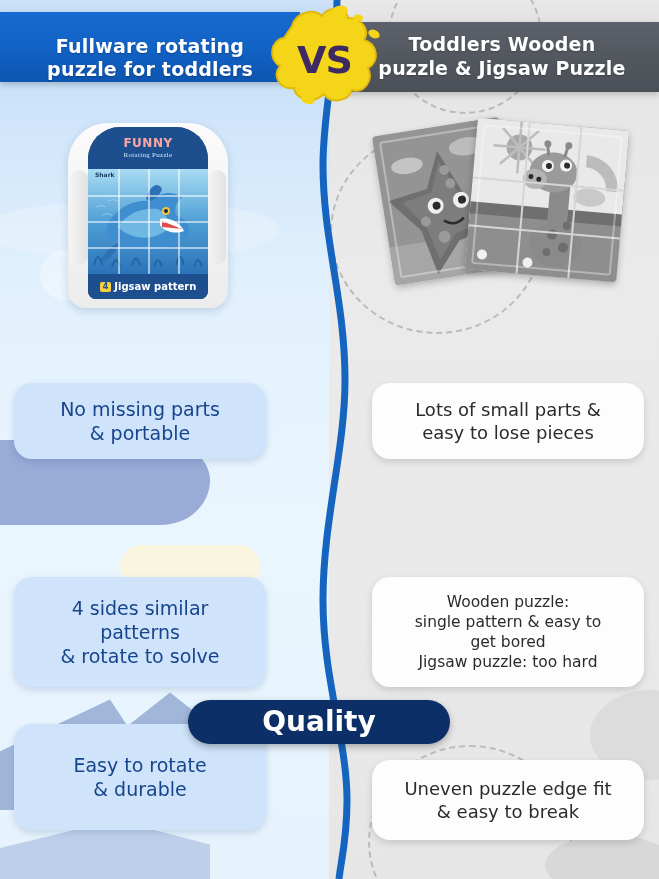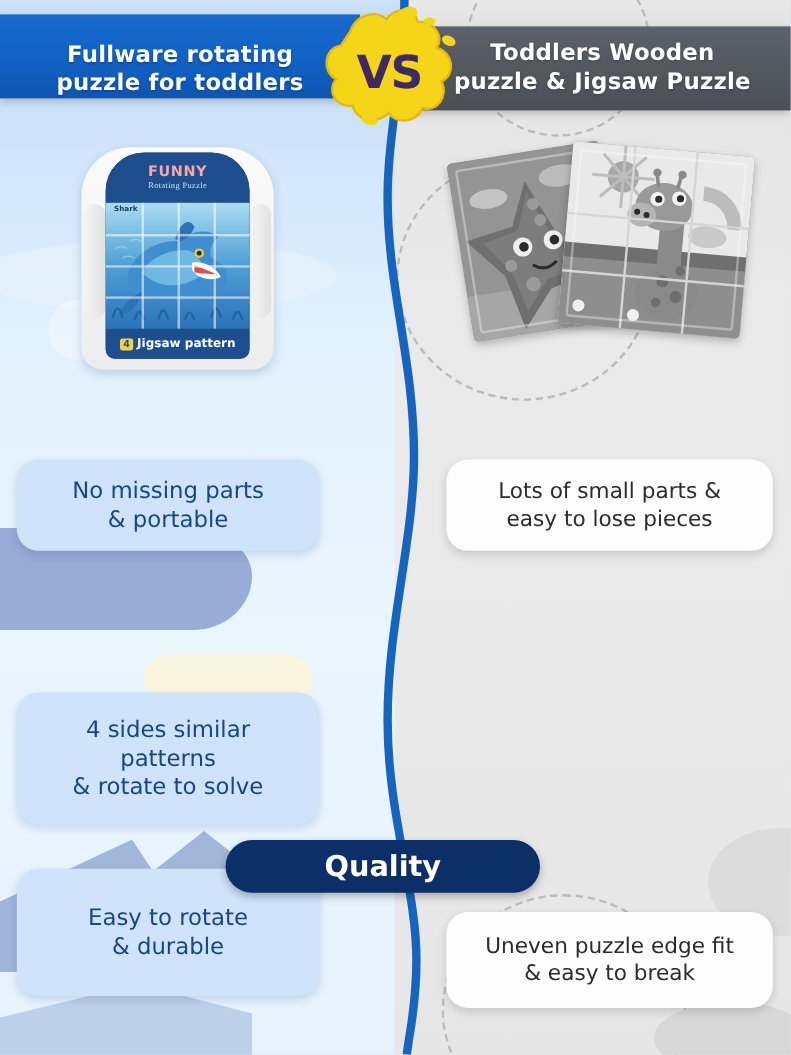--- a/index.html
+++ b/index.html
@@ -361,20 +361,24 @@
   </div>
 
   <div class="card-l" style="left:14px;top:383px;width:252px;height:76px;">No missing parts
 &amp; portable</div>
   <div class="card-r" style="left:372px;top:383px;width:272px;height:76px;">Lots of small parts &amp;
 easy to lose pieces</div>
 
   <div class="card-l" style="left:14px;top:559px;width:252px;height:110px;margin-top:18px;">4 sides similar
 patterns
 &amp; rotate to solve</div>
-
-  <div class="pill" style="left:188px;top:700px;width:262px;height:44px;font-size:24px;">Quality</div>
+  <div class="card-r small" style="left:372px;top:577px;width:272px;height:110px;">Wooden puzzle:
+single pattern &amp; easy to
+get bored
+Jigsaw puzzle: too hard</div>
+
+  <div class="pill" style="left:188px;top:700px;width:262px;height:44px;font-size:28px;">Quality</div>
   <div class="card-l" style="left:14px;top:724px;width:252px;height:106px;">Easy to rotate
 &amp; durable</div>
   <div class="card-r" style="left:372px;top:760px;width:272px;height:80px;">Uneven puzzle edge fit
 &amp; easy to break</div>
 
 </div>
 
 </body></html>

